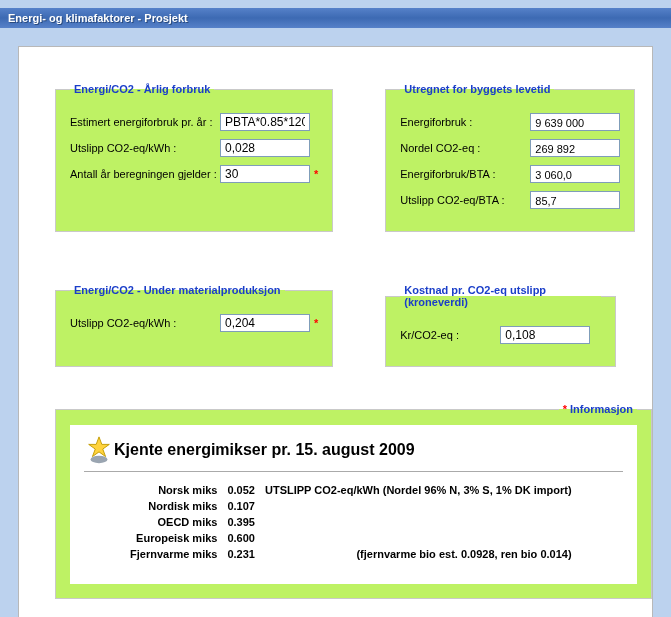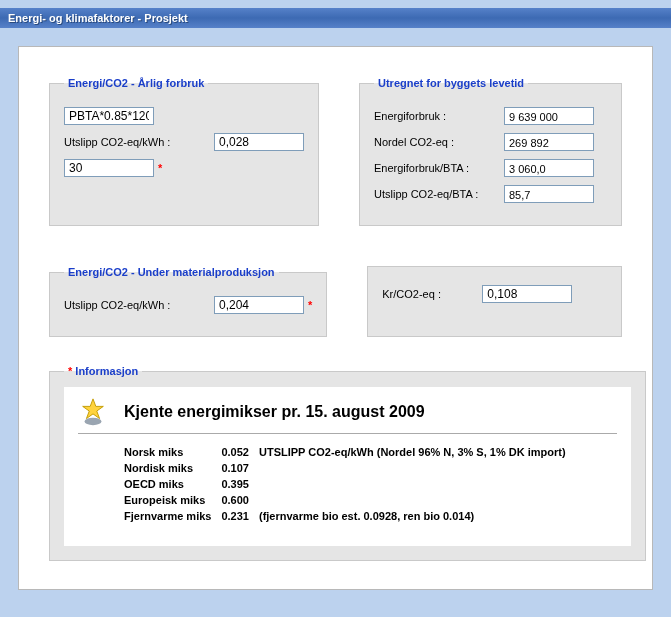--- a/index.html
+++ b/index.html
@@ -7,42 +7,42 @@
   .window { width: 671px; height: 617px; background: #bcd2ee; }
   .titlebar {
     height: 20px; line-height: 20px; padding: 0 8px;
     background: linear-gradient(to bottom, #5681c9 0%, #3d6ab3 50%, #5681c9 100%);
     color: #fff; font-weight: bold; font-size: 11px; text-shadow: 1px 1px 0 #2a4a7e; margin-top: 8px;
   }
   .client { padding: 18px; }
   .panel { background: #fff; border: 1px solid #b8b8b8; padding: 18px 18px 16px 18px; position: relative; }
   .row { display: flex; gap: 16px; margin-bottom: 16px; }
   fieldset {
-    border: 1px solid #c9c9c9; padding: 10px 14px 14px 14px; margin: 12px; background: #e5e5e5;
+    border: 1px solid #c9c9c9; padding: 10px 14px 14px 14px; margin: 18px; background: #bef264;
   }
   legend { color: #1a3ec9; font-weight: bold; font-size: 11px; padding: 0 4px; }
   .formline { display: flex; align-items: center; margin: 8px 0; }
   .formline label { width: 150px; }
   .formline .ro-label { width: 130px; color: #000; }
   .input {
     height: 18px; padding: 0 4px; font-size: 12px; font-family: inherit;
     border: 1px solid #7f9db9; background: #fff; width: 90px;
   }
   .ro {
     height: 18px; padding: 0 4px; font-size: 11px; font-family: inherit;
     border: 1px solid #7f9db9; background: #fff; width: 90px; text-align: left;
     line-height: 18px; display: inline-block;
   }
   .star { color: red; font-weight: bold; margin-left: 4px; }
   .left-col { flex: 1 1 50%; }
   .right-col { flex: 1 1 50%; }
-  .info-fieldset { width: 100%; }
+  .info-fieldset { width: 100%; text-align: right; }
   .info-legend-star { color: red; font-weight: bold; }
   .info-body { background: #fff; padding: 10px 14px 22px 14px; }
-  .info-head { display: flex; align-items: center; gap: 16px; margin-bottom: 4px; }
+  .info-head { display: flex; align-items: center; gap: 0; margin-bottom: 4px; }
   .info-title { font-size: 16px; font-weight: bold; }
   .info-hr { border: none; border-top: 1px solid #aaa; margin: 6px 0 10px 0; }
   table.mix { border-collapse: collapse; font-size: 11px; margin-left: 46px; }
   table.mix td { padding: 2px 10px 2px 0; vertical-align: top; white-space: nowrap; font-weight: bold; }
   .bulb { width: 30px; height: 30px; }
 </style>
 </head>
 <body>
 
 <div class="window">
@@ -50,29 +50,31 @@
     <span>Energi- og klimafaktorer - Prosjekt</span>
   </div>
   <div class="client">
     <div class="panel">
 
       <div class="row">
         <fieldset class="left-col">
           <legend>Energi/CO2 - Årlig forbruk</legend>
 
           <div class="formline">
+            <label>Estimert energiforbruk pr. år :</label>
             <input class="input" value="PBTA*0.85*120" style="">
           </div>
 
           <div class="formline">
             <label>Utslipp CO2-eq/kWh :</label>
             <input class="input" value="0,028" style="">
           </div>
 
           <div class="formline">
+            <label>Antall år beregningen gjelder :</label>
             <input class="input" value="30" style="">
             <span class="star">*</span>
           </div>
         </fieldset>
 
         <fieldset class="right-col">
           <legend>Utregnet for byggets levetid</legend>
 
           <div class="formline">
             <span class="ro-label">Energiforbruk :</span>
@@ -97,20 +99,21 @@
         <fieldset class="left-col">
           <legend>Energi/CO2 - Under materialproduksjon</legend>
           <div class="formline">
             <label>Utslipp CO2-eq/kWh :</label>
             <input class="input" value="0,204" style="">
             <span class="star">*</span>
           </div>
         </fieldset>
 
         <fieldset class="right-col">
+          <legend>Kostnad pr. CO2-eq utslipp (kroneverdi)</legend>
           <div class="formline">
             <label style="width:100px">Kr/CO2-eq :</label>
             <input class="input" value="0,108" style="">
           </div>
         </fieldset>
       </div>
 
       <fieldset class="info-fieldset">
         <legend>
           <span class="info-legend-star">*</span>

